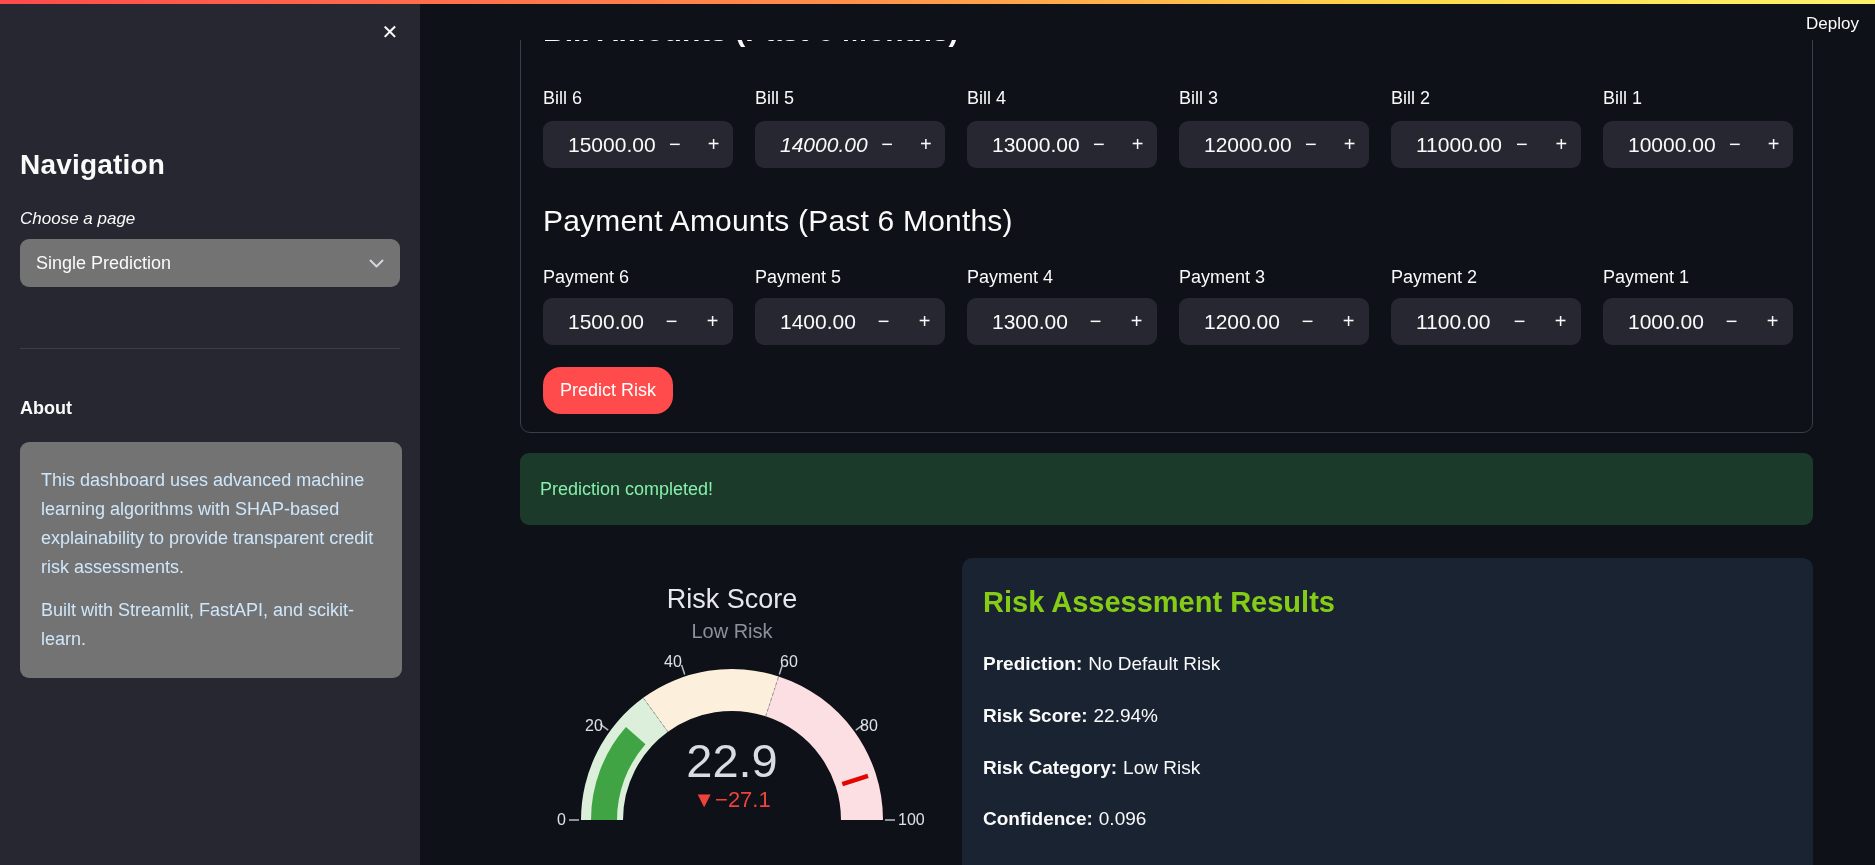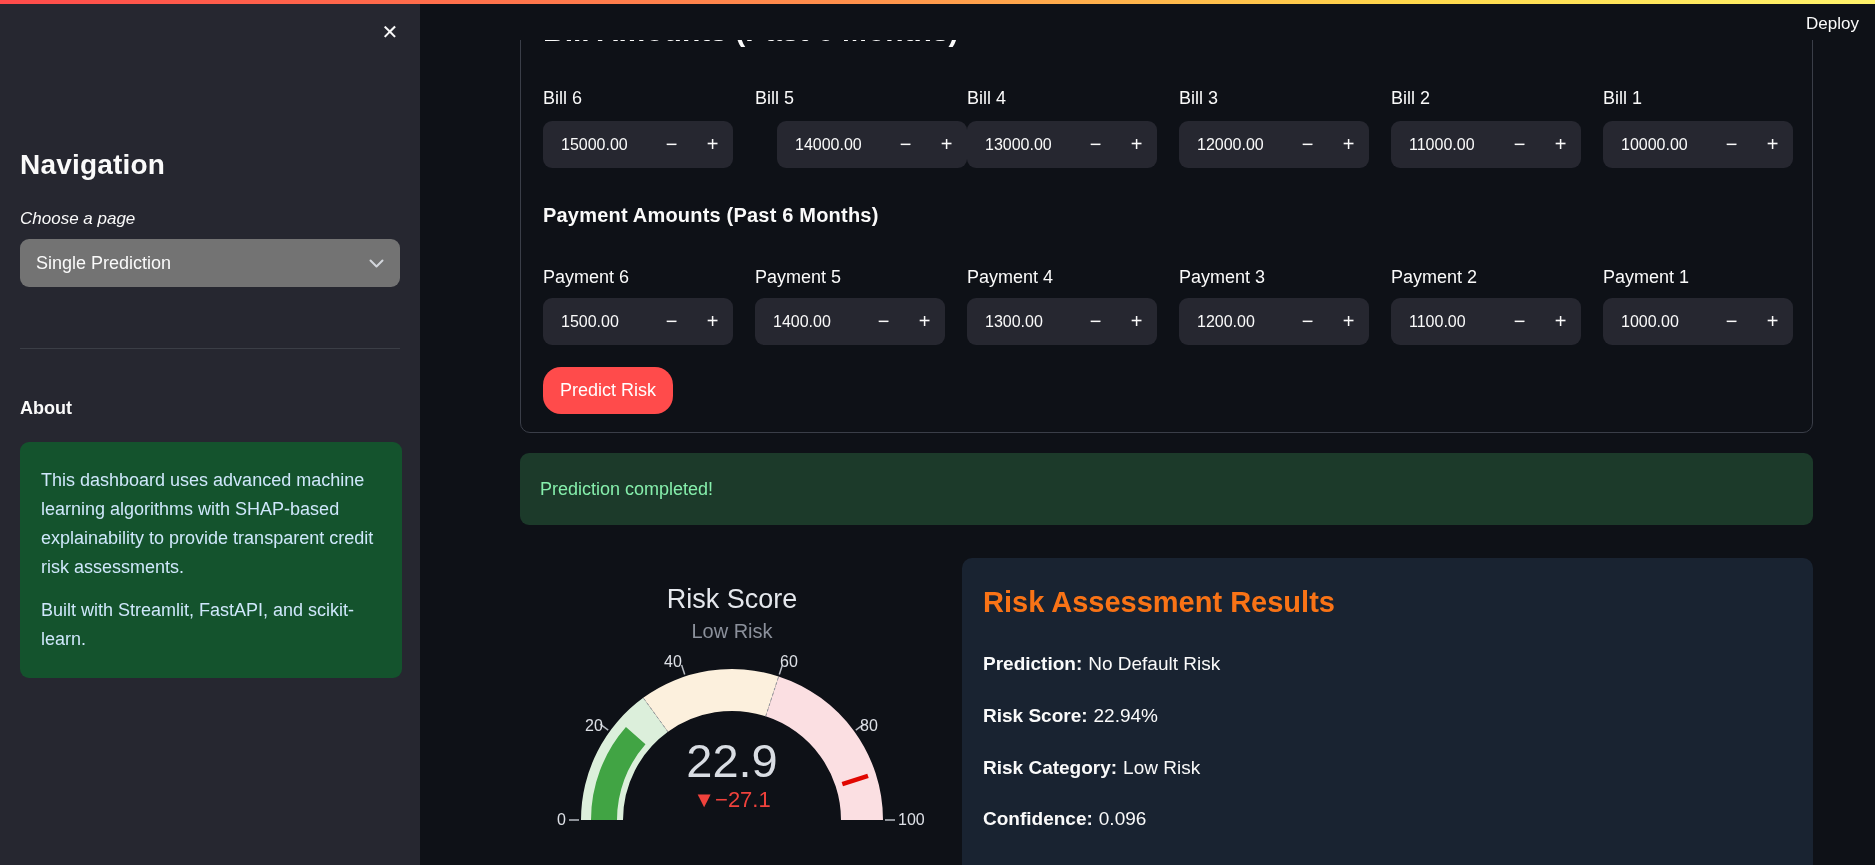--- a/index.html
+++ b/index.html
@@ -19,38 +19,38 @@
   .sidebar { position:absolute; top:0; left:0; width:420px; height:865px; background:#262730; z-index:50; }
   .close-btn { position:absolute; top:18px; left:376px; width:28px; height:28px; font-size:20px;
                color:#fafafa; display:flex; align-items:center; justify-content:center; cursor:pointer; }
   .nav-title { position:absolute; top:149px; left:20px; font-size:28px; font-weight:700; letter-spacing:.2px; }
   .choose-label { position:absolute; top:209px; left:20px; font-size:17px; color:#fafafa;font-style:italic; }
   .selectbox { position:absolute; top:239px; left:20px; width:380px; height:48px; background:#737373;
                border-radius:9px; display:flex; align-items:center; padding:0 16px; cursor:pointer; }
   .selectbox .val { flex:1; font-size:18px; color:#fafafa; }
   .sb-divider { position:absolute; top:348px; left:20px; width:380px; height:1px; background:#3b3e46; }
   .about-title { position:absolute; top:398px; left:20px; font-size:18px; font-weight:700; }
-  .info-box { position:absolute; top:442px; left:20px; width:382px; height:236px; background:#14532d;
+  .info-box { position:absolute; top:442px; left:20px; width:382px; height:236px; background:#737373;
               border-radius:9px; padding:24px 22px 0 21px; color:#cfe7fb; font-size:18px; line-height:29px; }
   .info-box p + p { margin-top:14px; }
 
   
   .form-box { position:absolute; top:-12px; left:520px; width:1293px; height:445px;
               border:1px solid #3a3e48; border-radius:10px; }
   .clipped-heading { position:absolute; top:14px; left:543px; font-size:30px; font-weight:700; color:#fafafa; z-index:10; }
 
   .col { position:absolute; width:190px; }
   .field-label { font-size:18px; color:#fafafa; }
   .num-input { position:absolute; width:190px; height:47px; background:#262730; border-radius:9px;
                display:flex; align-items:stretch; overflow:hidden; }
-  .num-input .value { flex:1; display:flex; align-items:center; padding-left:18px; font-size:16px; color:#fafafa; }
+  .num-input .value { flex:1; display:flex; align-items:center; padding-left:25px; font-size:21px; color:#fafafa; }
   .step-btn { width:41px; display:flex; align-items:center; justify-content:center;
               font-size:20px; color:#fafafa; cursor:pointer; }
 
-  .payment-heading { position:absolute; top:204px; left:543px; font-size:20px; font-weight:700; letter-spacing:.2px; }
+  .payment-heading { position:absolute; top:204px; left:543px; font-size:30px; font-weight:400; letter-spacing:.2px; }
 
   .predict-btn { position:absolute; top:367px; left:543px; width:130px; height:47px; background:#ff4b4b;
                  border:none; border-radius:18px; color:#ffffff; font-size:18px;
                  font-family:"Liberation Sans",sans-serif; cursor:pointer; }
 
   .alert-success { position:absolute; top:453px; left:520px; width:1293px; height:72px; background:#1c3a2a;
                    border-radius:9px; display:flex; align-items:center; padding-left:20px; }
   .alert-success .msg { font-size:18px; color:#86efac; }
 
   
@@ -59,21 +59,21 @@
   .chart-subtitle { position:absolute; top:620px; left:520px; width:424px; text-align:center;
                     font-size:20px; color:#8b909b; }
   .gauge-svg { position:absolute; top:540px; left:520px; }
   .gauge-num { font-size:47px; fill:#d9dde3; }
   .gauge-delta { font-size:22px; fill:#f0423c; }
   .gauge-tick-label { font-size:16px; fill:#dde0e6; }
 
   
   .results-panel { position:absolute; top:558px; left:962px; width:851px; height:330px;
                    background:#192331; border-radius:10px; }
-  .results-title { position:absolute; top:28px; left:21px; font-size:29px; font-weight:700; color:#f97316; }
+  .results-title { position:absolute; top:28px; left:21px; font-size:29px; font-weight:700; color:#84cc16; }
   .result-line { position:absolute; left:21px; font-size:19px; color:#fafafa; }
   .result-line b { font-weight:700; }
   .result-line span { margin-left:6px; }
 </style>
 </head>
 <body>
 
 <div id="app">
 
   <div class="clipped-heading">Bill Amounts (Past 6 Months)</div>
@@ -97,21 +97,21 @@
     </div>
   <div class="col" style="left:1603px; top:88px;">
       <div class="field-label">Bill 1</div>
     </div>
 
   <div class="num-input" style="left:543px;  top:121px;">
       <div class="value">15000.00</div>
       <div class="step-btn">−</div>
       <div class="step-btn">+</div>
     </div>
-  <div class="num-input" style="left:777px;  top:121px;">
+  <div class="num-input" style="left:755px;  top:121px;font-style:italic;">
       <div class="value">14000.00</div>
       <div class="step-btn">−</div>
       <div class="step-btn">+</div>
     </div>
   <div class="num-input" style="left:967px;  top:121px;">
       <div class="value">13000.00</div>
       <div class="step-btn">−</div>
       <div class="step-btn">+</div>
     </div>
   <div class="num-input" style="left:1179px; top:121px;">

